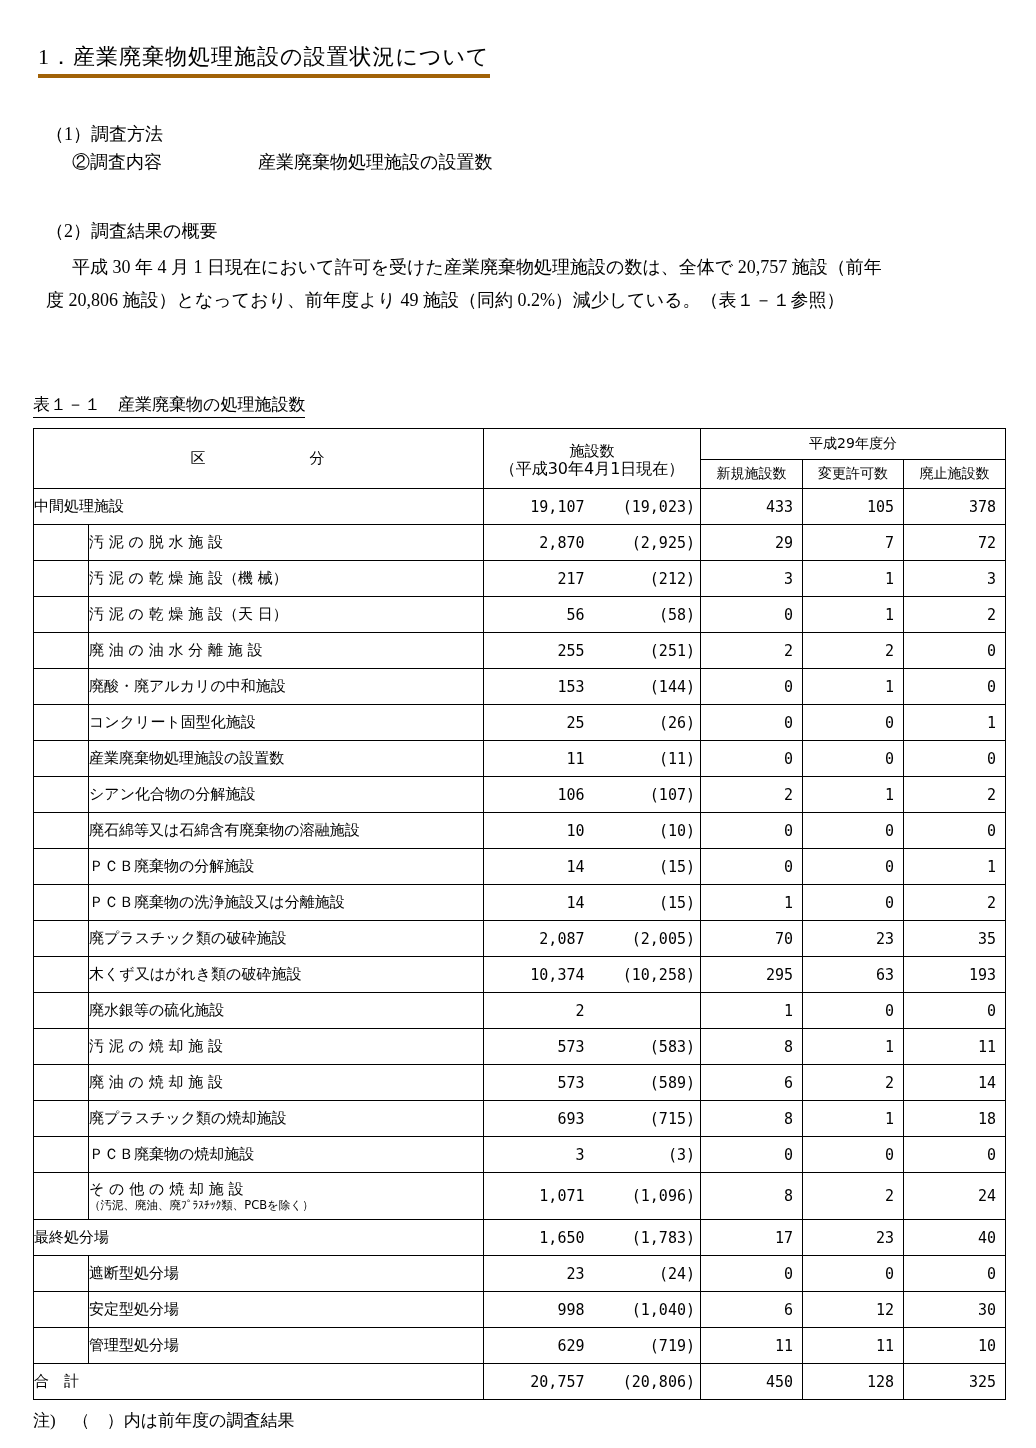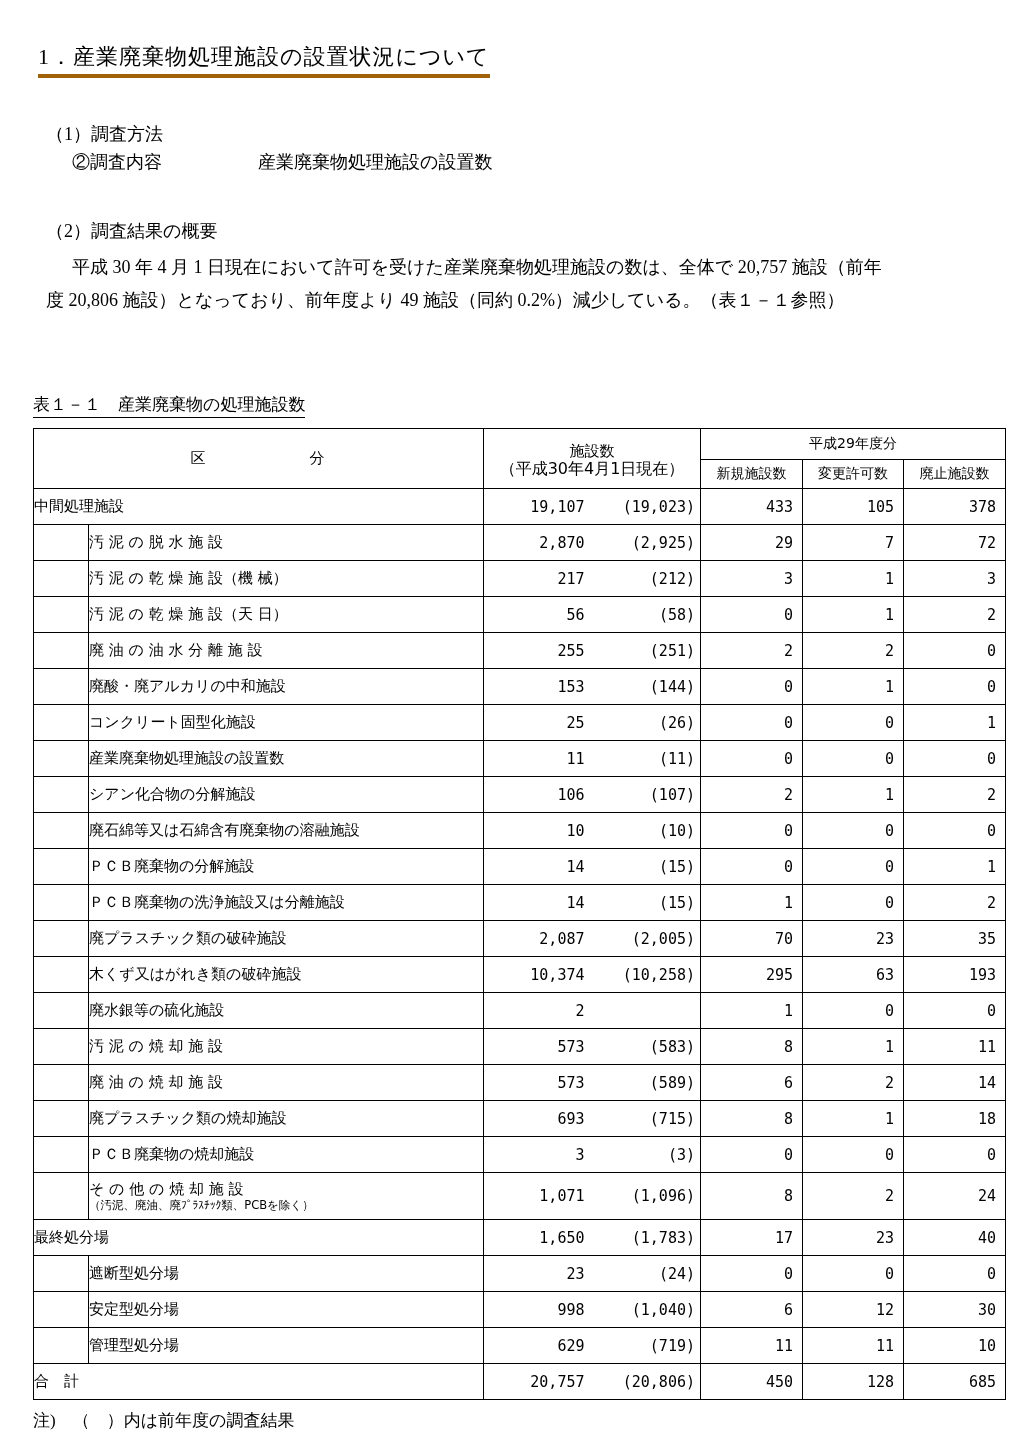--- a/index.html
+++ b/index.html
@@ -400,18 +400,18 @@
         <td class="num small">10</td>
       </tr>
       <tr class="data-row">
         <td class="name-cell" colspan="2">
           <div class="name-main">合　計</div>
         </td>
         <td class="num count">20,757</td>
         <td class="num prev">(20,806)</td>
         <td class="num small">450</td>
         <td class="num small">128</td>
-        <td class="num small">685</td>
+        <td class="num small">325</td>
       </tr>
     </tbody>
 </table>
 
 <div class="foot-note">注)　（　）内は前年度の調査結果</div>
 
 </body></html>

